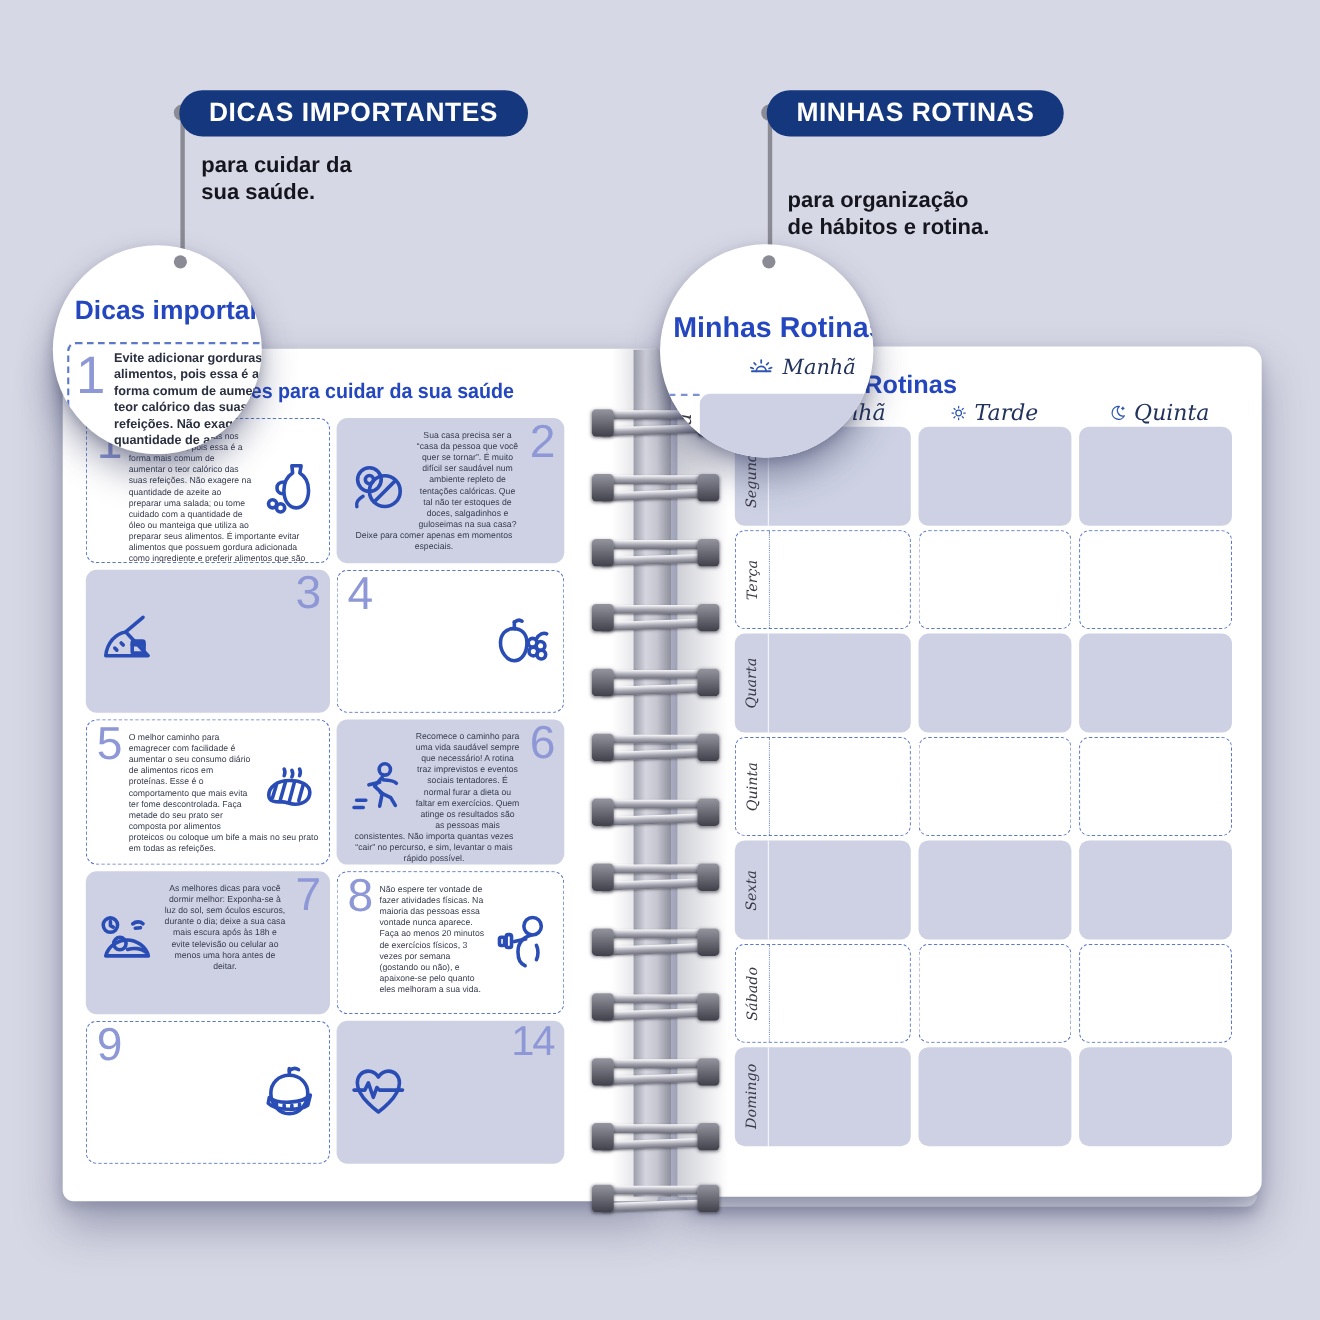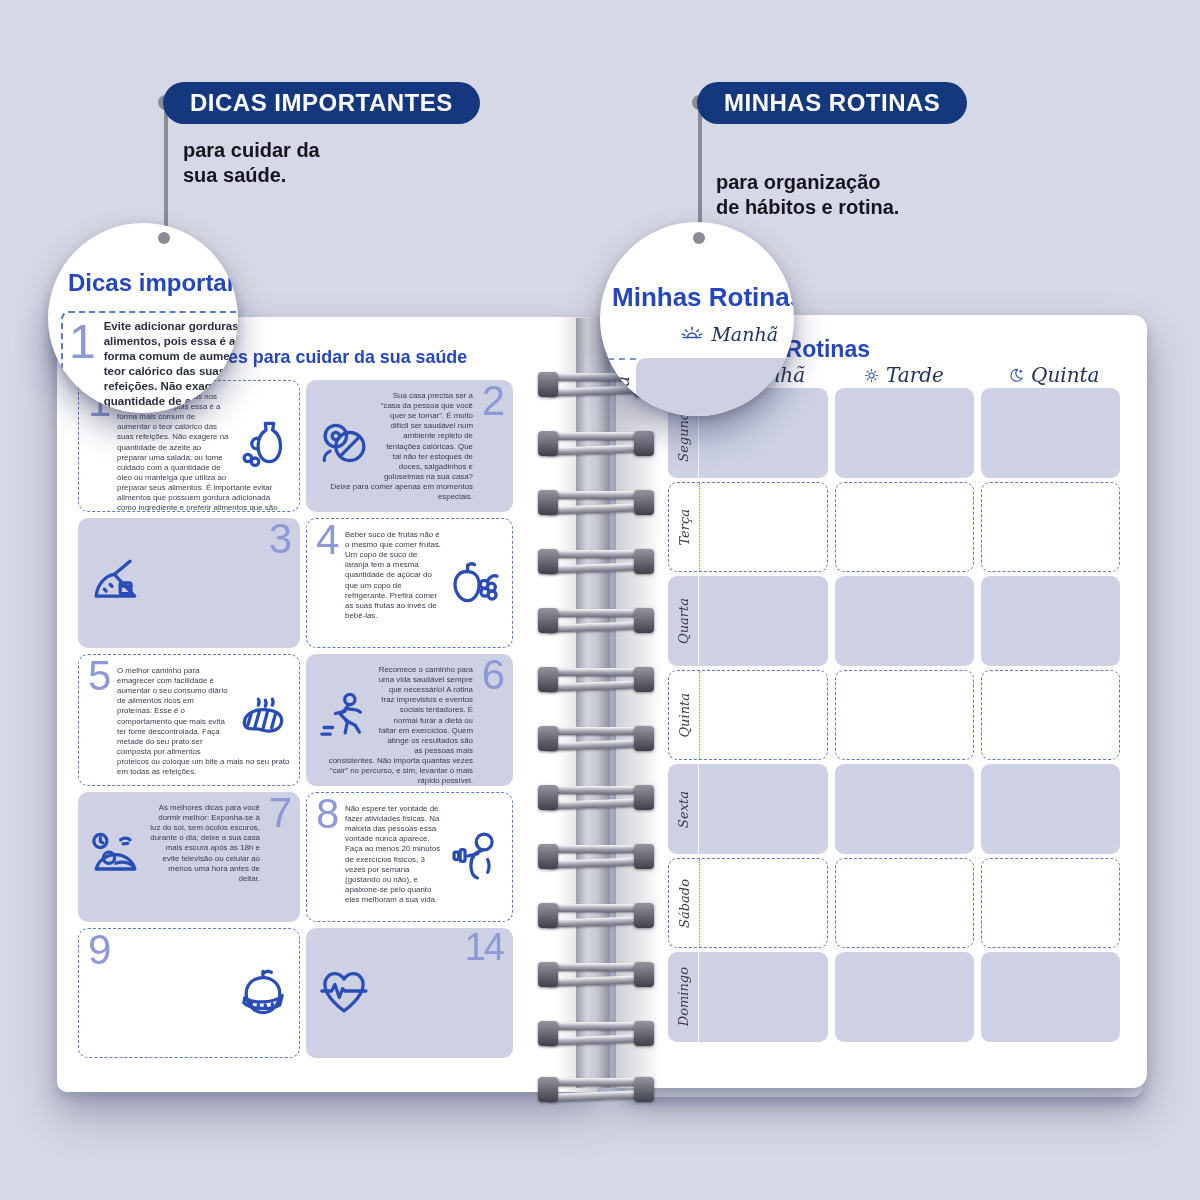--- a/index.html
+++ b/index.html
@@ -39,21 +39,21 @@
   
   .lp-title{position:absolute;left:36px;top:29px;font-size:19px;font-weight:700;color:#2447c0;
         transform:scaleX(.94);transform-origin:left;white-space:nowrap;}
   .tip{position:absolute;border-radius:10px;overflow:hidden;padding:6px 8px 4px 10px;box-sizing:border-box;}
   .tip.wht{background:#fff;border:1.6px dashed #5b79c8;}
   .tip.lav{background:#cdd1e3;}
   .tip .num{position:absolute;top:0px;font-size:42px;line-height:1;color:#8e98d6;letter-spacing:-2px;}
   .tip.numl .num{left:9px;} .tip.numr .num{right:10px;}
   .tip-body{font-size:7.9px;line-height:1.28;color:#373c4e;font-weight:500;}
   .tip.numl .tip-body{margin:5px 0 0 28px;text-align:left;}
-  .tip.numr .tip-body{margin:5px 32px 0 0;text-align:right;}
+  .tip.numr .tip-body{margin:5px 32px 0 0;text-align:center;}
   .tip-icon{width:56px;height:56px;}
   .tip.numl .tip-icon{float:right;margin:24px 0 2px 5px;}
   .tip.numr .tip-icon{float:left;margin:24px 5px 2px 0;}
   .doodle{stroke:#2a4cb5;fill:none;stroke-width:1.4;stroke-linecap:round;stroke-linejoin:round;}
   
   .rp-title{position:absolute;left:84px;top:21px;font-size:23px;font-weight:700;color:#2447c0;}
   .col-head{position:absolute;top:48px;display:flex;align-items:center;gap:6px;
         font-family:"DejaVu Serif",serif;font-style:italic;font-size:20px;color:#21325c;}
   .ch-icon{width:17px;height:17px;}
   .ch-icon .doodle{stroke:#2f55b0;stroke-width:1.6;}
@@ -165,21 +165,20 @@
               <path d="M8 7.5c-3 0-5 2.3-5 5.6S5.4 20 8.3 20s5-3 5-6.9-2.4-5.6-5.3-5.6z"></path>
               <path d="M8.4 7.5V4.8"></path>
               <path d="M8.4 5c1-.9 2.2-1 3-.4"></path>
               <circle cx="15.5" cy="13" r="1.7"></circle>
               <circle cx="18.6" cy="14.2" r="1.7"></circle>
               <circle cx="15.8" cy="16.4" r="1.7"></circle>
               <circle cx="18.9" cy="17.6" r="1.7"></circle>
               <path d="M17 11.5c1-2 2.8-2.6 4-2"></path>
             </g>
           </svg>
-        <span>Beber suco de frutas não é o mesmo que comer frutas. Um copo de suco de laranja tem a mesma quantidade de açúcar do que um copo de refrigerante. Prefira comer as suas frutas ao invés de bebê-las.</span>
       </div>
     </div>
 
     <div class="tip wht numl" style="left:21px;top:337px;width:222px;height:132px;">
       <div class="num">5</div>
       <div class="tip-body">
         <svg class="tip-icon" viewBox="0 0 24 24">
             <g class="doodle">
               <path d="M4 14c0-3 3.2-5.6 8-5.6s8 1.8 8 4.6-2.2 4.6-5.8 4.6c-2 0-3.2-.9-5-.9S4 17 4 14z"></path>
               <path d="M7 10l-1.5 5M10.5 9l-2 7M14 9l-2 7.5M17.5 9.7l-1.8 6.5"></path>

